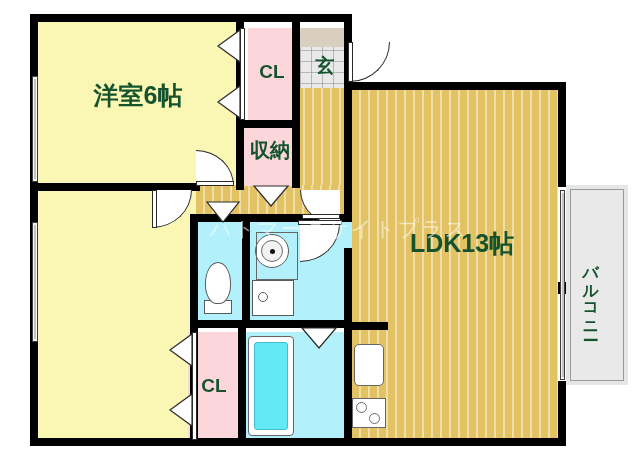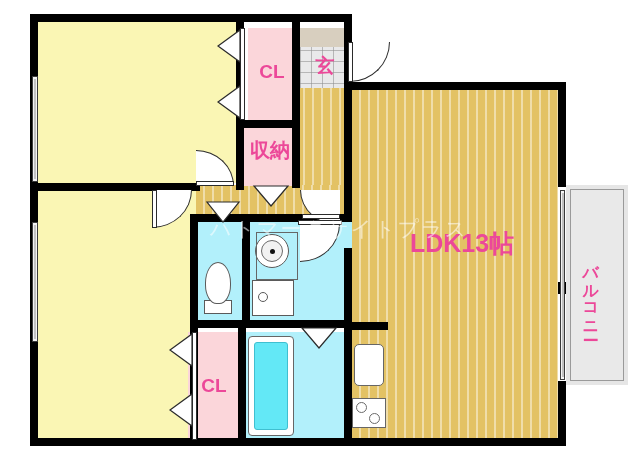--- a/index.html
+++ b/index.html
@@ -43,21 +43,21 @@
     );
     pointer-events: none;
   }
 
   
   .wall { background: #000000; position: absolute; }
 
   
   .label {
     position: absolute;
-    color: #ec4899;
+    color: #14532d;
     font-weight: bold;
     white-space: nowrap;
     letter-spacing: 0px;
     line-height: 1.05;
     text-align: center;
   }
   .label-6jo    { font-size: 25px; }
   .label-75jo   { font-size: 25px; }
   .label-ldk    { font-size: 25px; }
   .label-cl     { font-size: 19px; }
@@ -348,20 +348,21 @@
 
   <div class="fixture" style="left:248px; top:336px; width:46px; height:100px; border-radius:4px;"></div>
   <div class="tub-inner" style="left:254px; top:342px; width:34px; height:88px;"></div>
 
   <div class="fixture" style="left:354px; top:344px; width:30px; height:42px; border-radius:5px;"></div>
 
   <div class="fixture" style="left:352px; top:398px; width:34px; height:30px;"></div>
   <div class="burner" style="left:356px; top:402px; width:11px; height:11px;"></div>
   <div class="burner" style="left:369px; top:413px; width:11px; height:11px;"></div>
 
+  <div class="label label-6jo" style="left:74px; top:82px; width:128px;">洋室6帖</div>
 
   <div class="label label-75jo" style="left:66px; top:272px; width:116px;">
   </div>
 
   <div class="label label-ldk" style="left:392px; top:230px; width:140px;">LDK13帖</div>
 
   <div class="label label-cl" style="left:250px; top:62px; width:44px;">CL</div>
 
   <div class="label label-cl2" style="left:190px; top:376px; width:48px;">CL</div>
 

